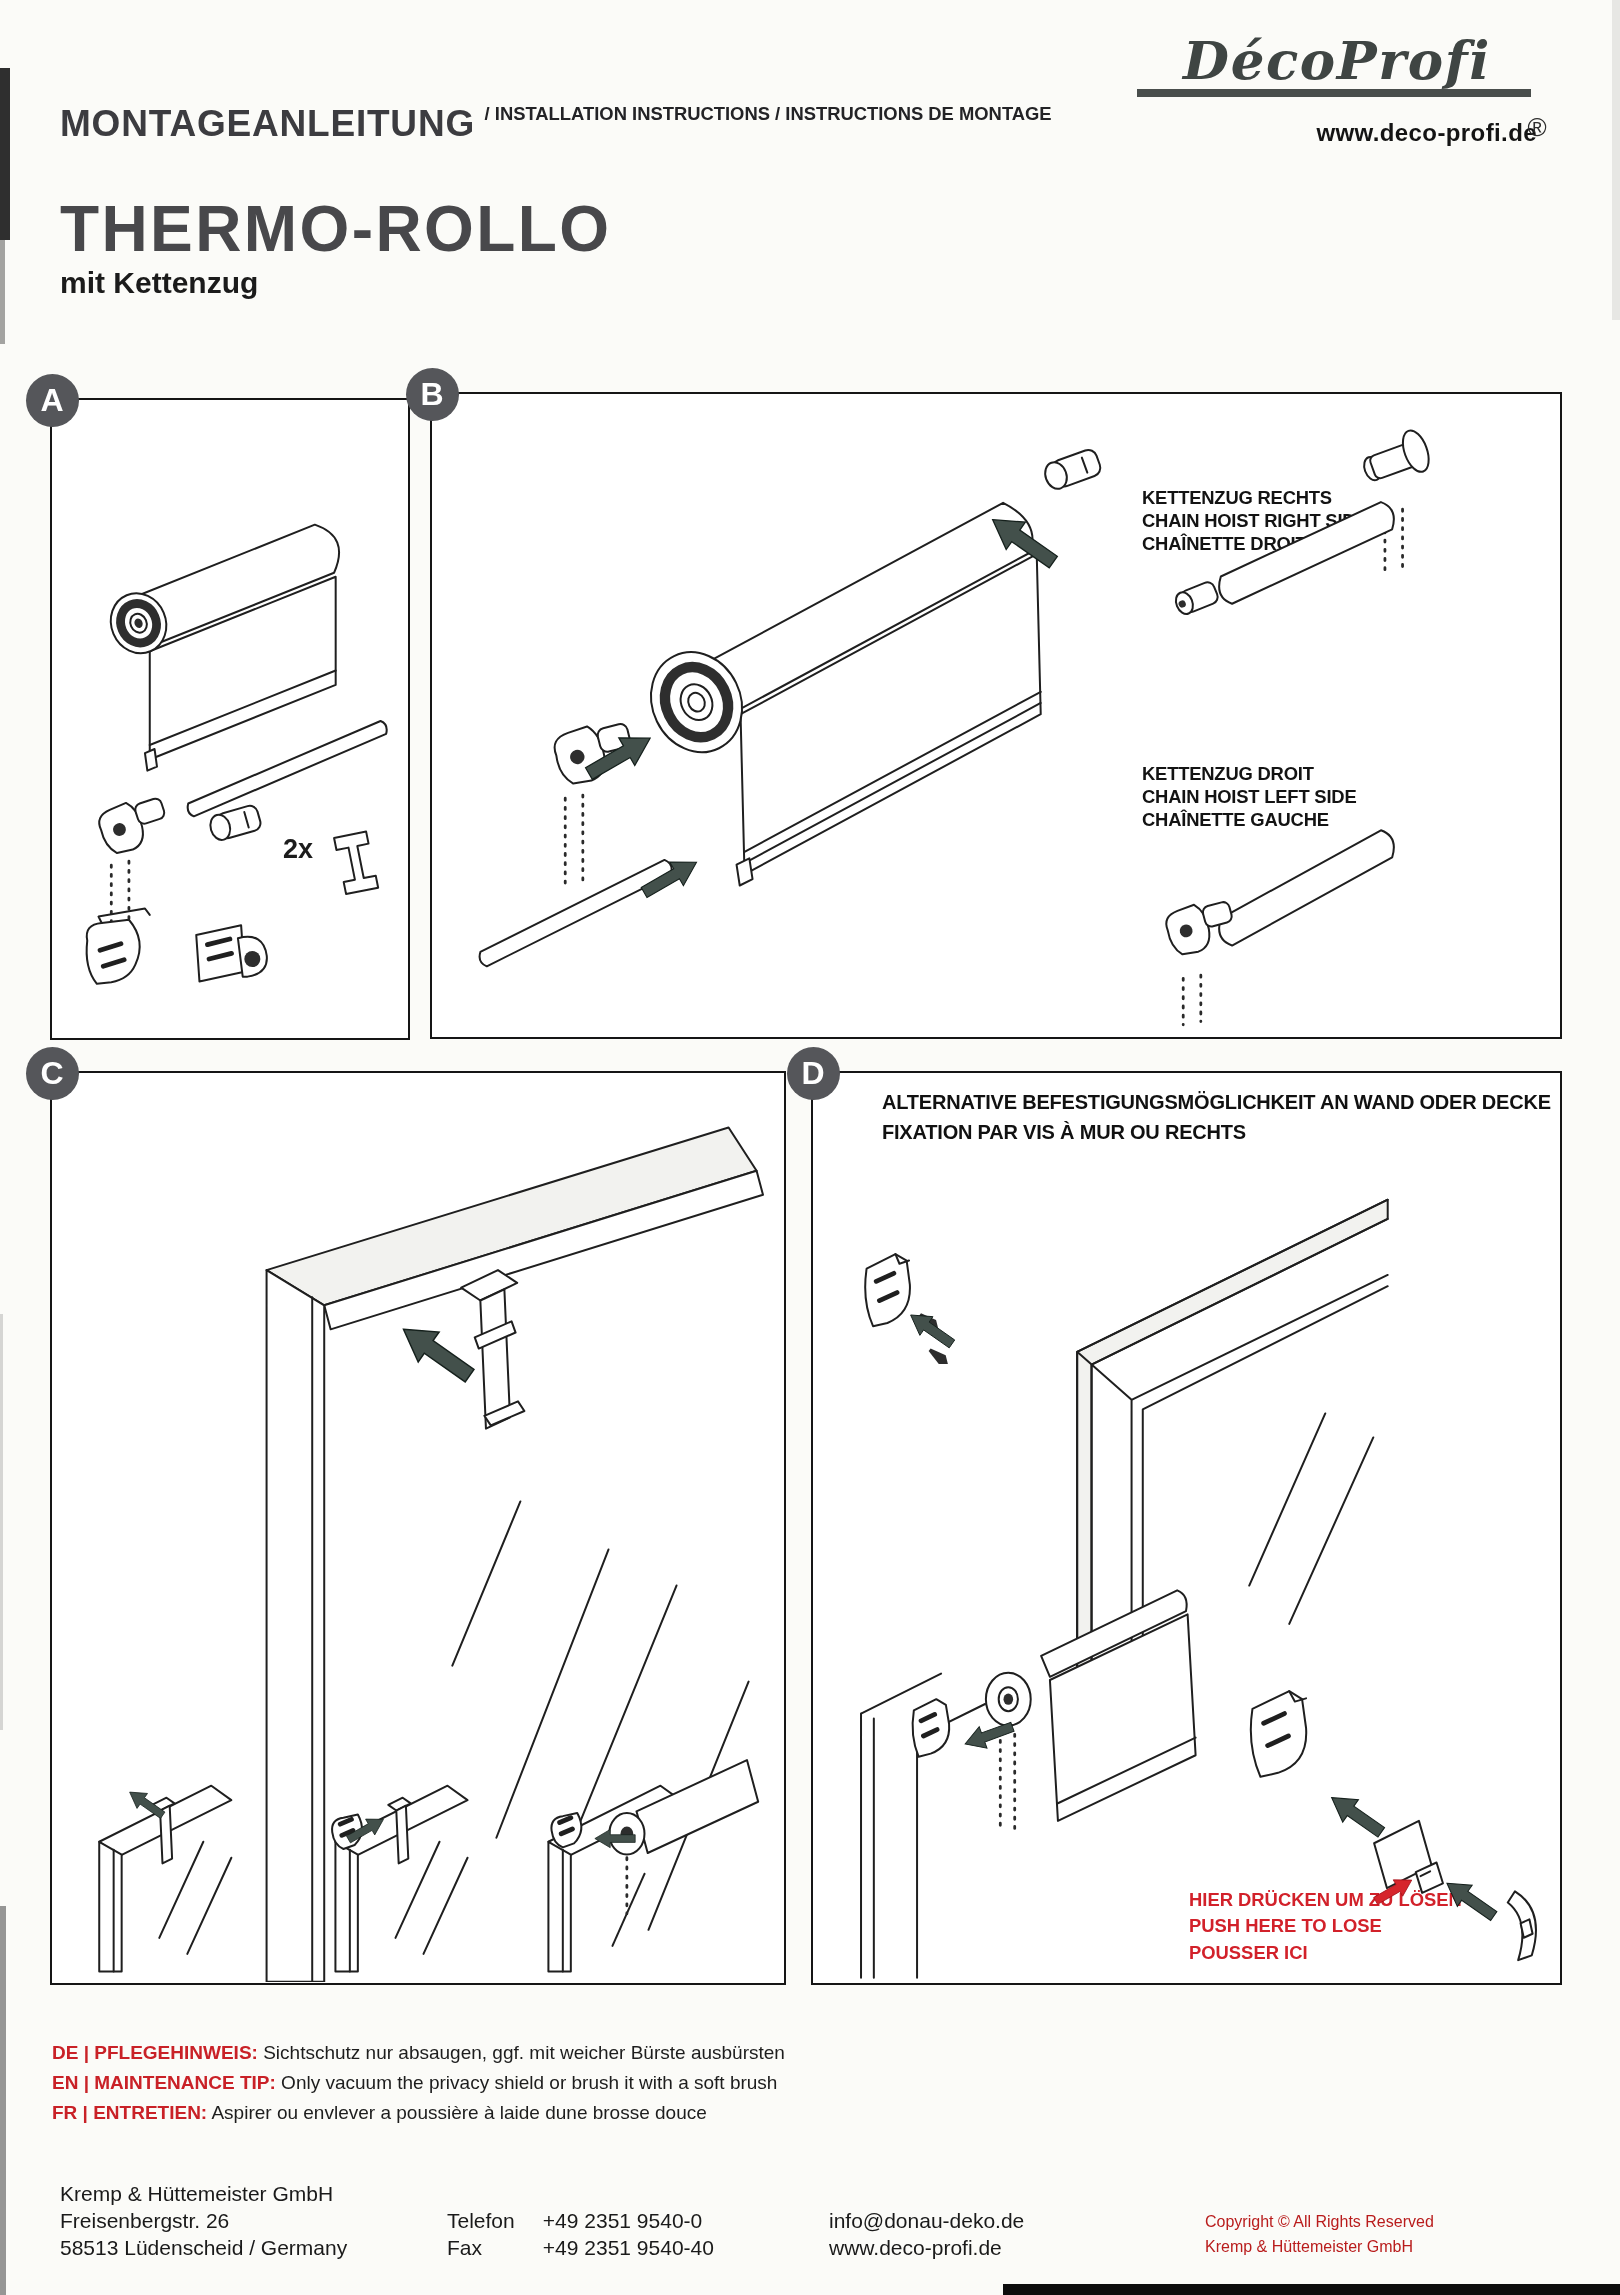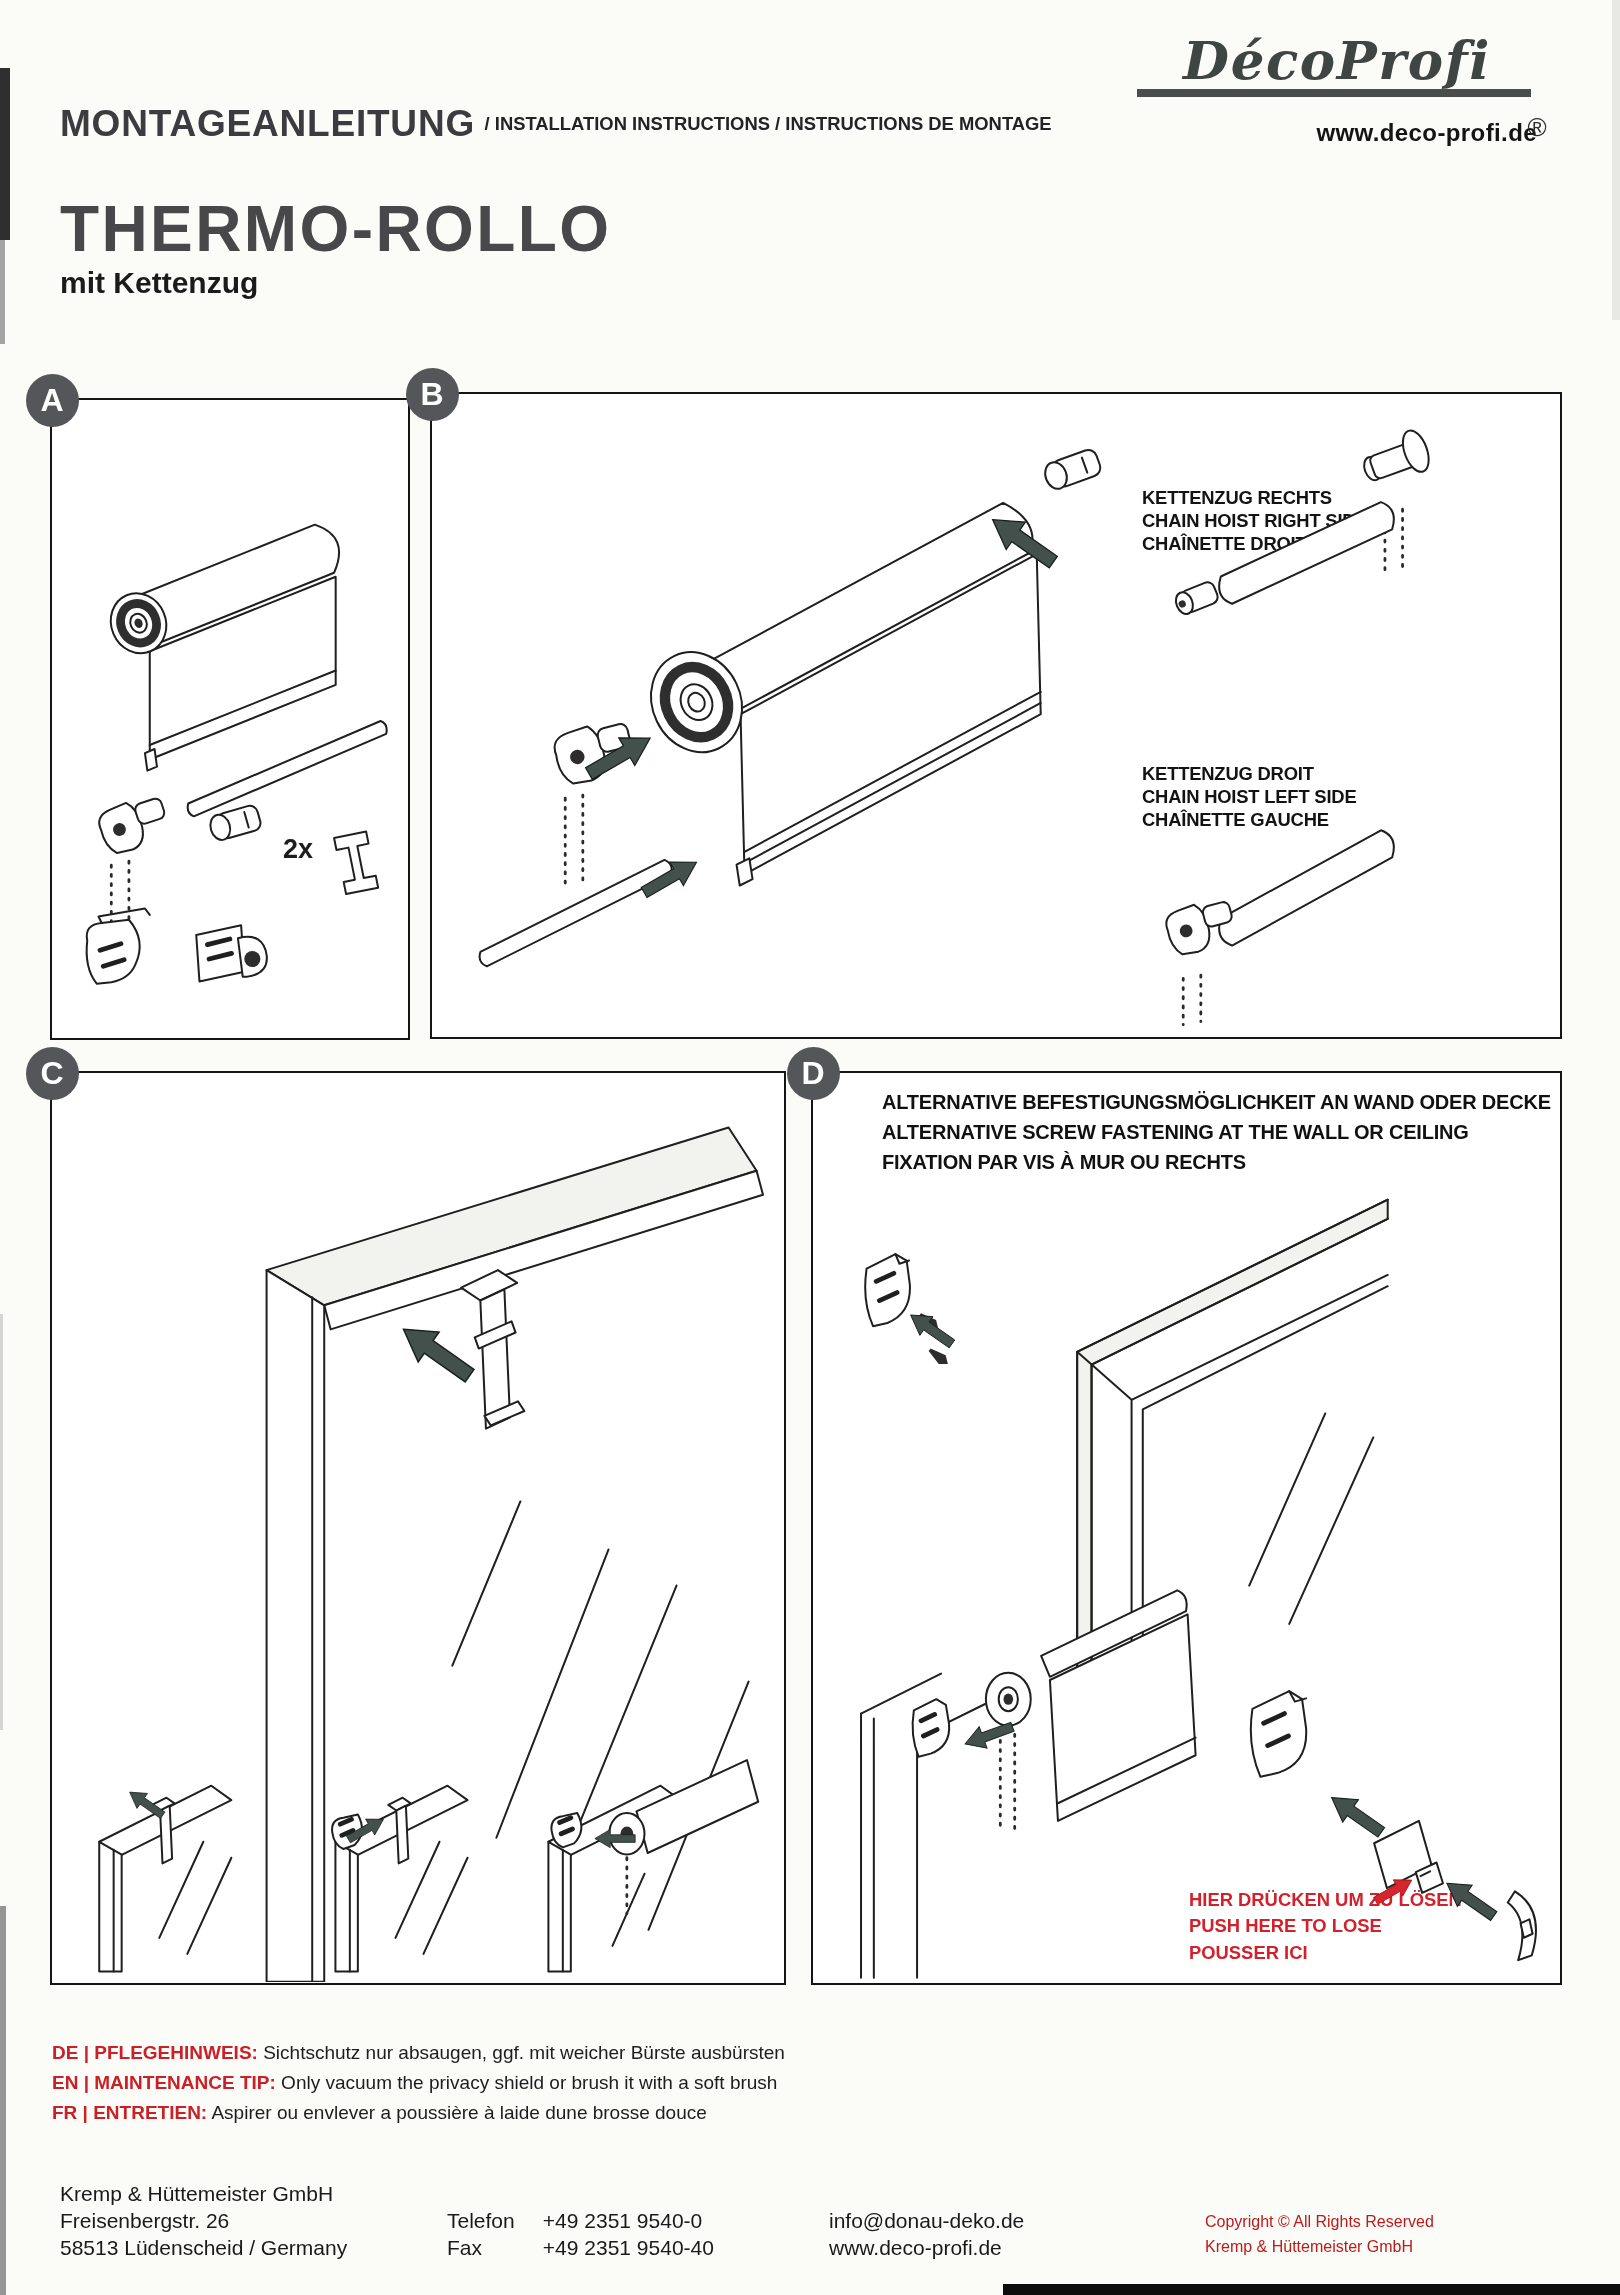--- a/index.html
+++ b/index.html
@@ -44,21 +44,21 @@
 
 <div class="page">
 
   <div class="abs" style="left:0;top:68px;width:10.4px;height:172px;background:#181818;opacity:.9"></div>
   <div class="abs" style="left:0;top:240px;width:4.8px;height:104px;background:#000;opacity:.35"></div>
   <div class="abs" style="left:0;top:1314px;width:3.2px;height:416px;background:#000;opacity:.15"></div>
   <div class="abs" style="left:0;top:1906px;width:5.6px;height:389px;background:#000;opacity:.4"></div>
   <div class="abs" style="left:1003px;top:2284px;width:618px;height:11.2px;background:#0d0d0d"></div>
   <div class="abs" style="left:1612px;top:0;width:8px;height:320px;background:#000;opacity:.08"></div>
 
-  <div class="abs" style="left:60px;top:103px;display:flex;align-items:center">
+  <div class="abs" style="left:60px;top:103px;display:flex;align-items:flex-start">
     <span class="doc-type">MONTAGEANLEITUNG</span>
     <span class="doc-type-rest">/ INSTALLATION INSTRUCTIONS / INSTRUCTIONS DE MONTAGE</span>
   </div>
 
   <div class="abs" style="left:1137px;top:29px;width:400px">
     <div class="logo-script">DécoProfi</div>
     <div class="logo-bar"></div>
     <div class="logo-reg">®</div>
     <div class="website">www.deco-profi.de</div>
   </div>
@@ -234,21 +234,20 @@
         <path class="chain" d="M718,980 V1050"></path>
         <path class="arw" transform="translate(678,956) rotate(0) scale(0.6)" d="M0,0 L32,-19 L32,-8 L84,-8 L84,8 L32,8 L32,19 Z"></path>
       </g>
     </svg>
   </div>
 
   <div class="panel" style="left:811px;top:1071px;width:751px;height:914px">
     <div class="badge">D</div>
     <div class="abs" style="left:69px;top:14.4px">
       <div class="dhead">ALTERNATIVE BEFESTIGUNGSMÖGLICHKEIT AN WAND ODER DECKE</div>
-      <div class="dhead">ALTERNATIVE SCREW FASTENING AT THE WALL OR CEILING</div>
       <div class="dhead">FIXATION PAR VIS À MUR OU RECHTS</div>
     </div>
     <div class="abs" style="left:376px;top:814px">
       <div class="rednote">HIER DRÜCKEN UM ZU LÖSEN</div>
       <div class="rednote">PUSH HERE TO LOSE</div>
       <div class="rednote">POUSSER ICI</div>
     </div>
     <svg class="abs" style="left:0;top:0" width="746" height="909" viewBox="0 0 932 1135">
       <g>
         <g transform="translate(57,230)">

